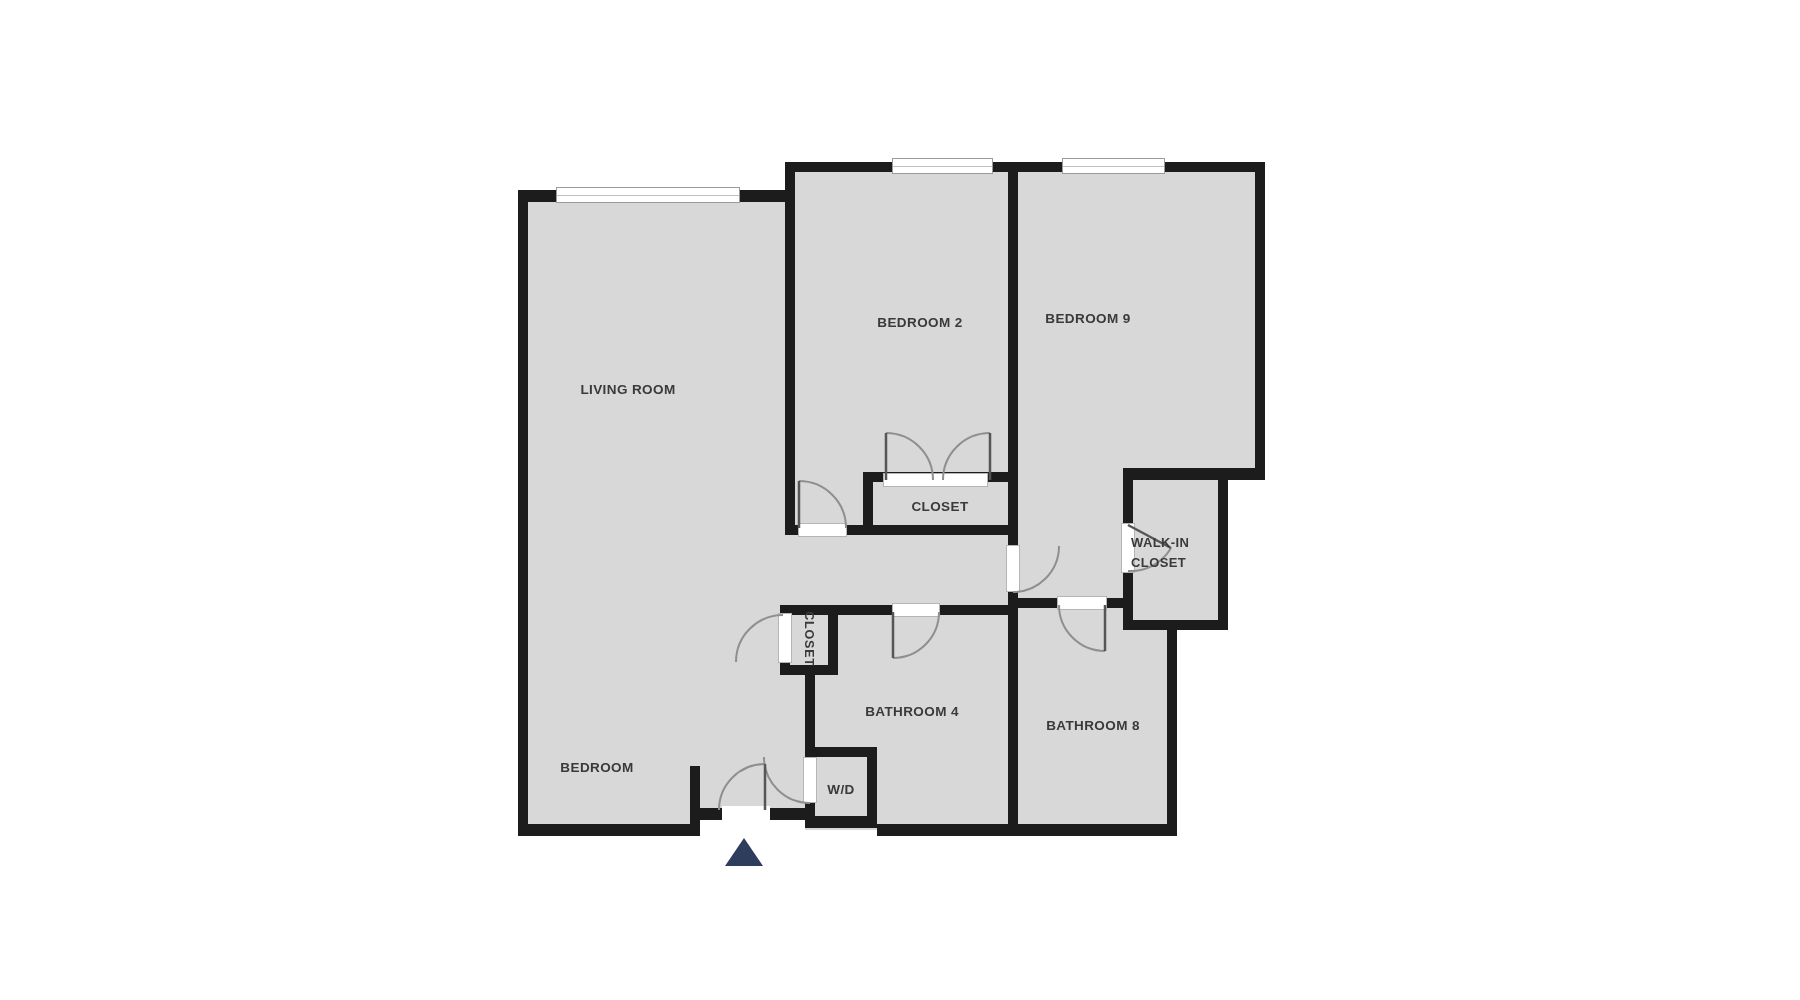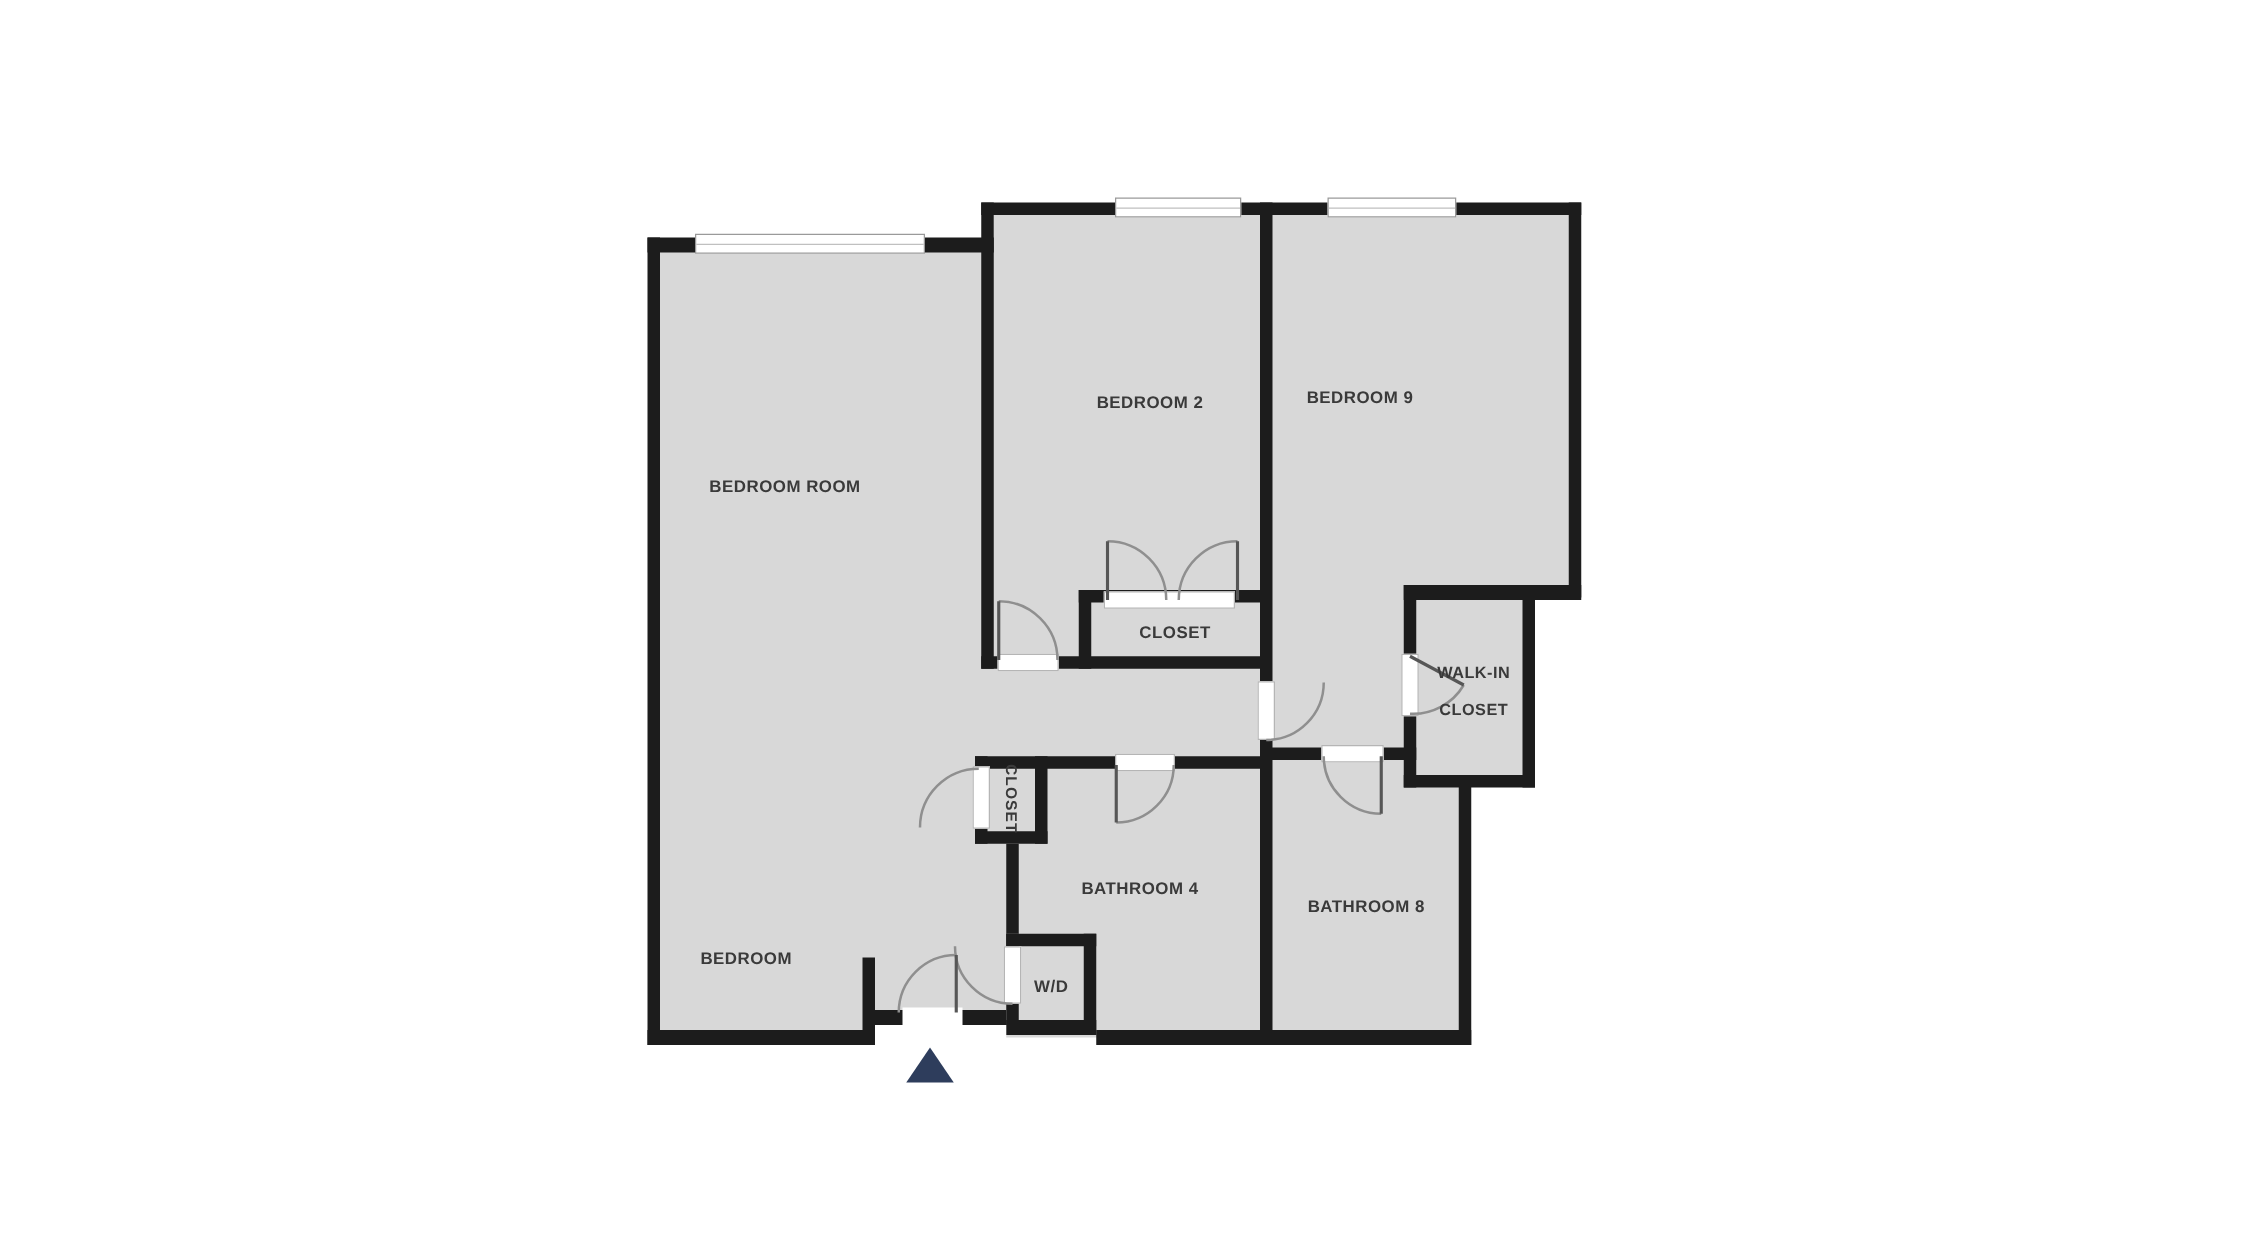--- a/index.html
+++ b/index.html
@@ -12,21 +12,21 @@
          font-family:"Liberation Sans", sans-serif;}
   .plan{position:absolute;inset:0;}
   .floor{position:absolute;background:var(--floor);}
   .wall{position:absolute;background:var(--wall);}
   .opening{position:absolute;background:#ffffff;border:1px solid var(--opening);box-sizing:border-box;}
   .whiteout{position:absolute;background:#ffffff;}
   .window{position:absolute;background:#ffffff;border:1px solid var(--window);box-sizing:border-box;}
   .window::after{content:"";position:absolute;left:0;right:0;top:50%;height:1px;background:#c0c0c0;}
   .lbl{position:absolute;transform:translate(-50%,-50%);font-size:13.5px;font-weight:bold;
        letter-spacing:.4px;color:var(--label);white-space:nowrap;}
-  .lbl.multi{white-space:normal;width:96px;text-align:center;line-height:30px;}
+  .lbl.multi{white-space:normal;width:96px;text-align:left;line-height:20px;}
   .lbl.vert{transform:translate(-50%,-50%) rotate(90deg);font-size:12.5px;letter-spacing:.8px;}
   .lbl.small{font-size:13px;}
   svg.arcs{position:absolute;left:0;top:0;pointer-events:none;}
   .entry-arrow{position:absolute;width:0;height:0;
        border-left:19px solid transparent;border-right:19px solid transparent;
        border-bottom:28px solid var(--arrow);}
 </style>
 </head>
 <body>
 
@@ -97,21 +97,21 @@
         <path d="M719,810 A46,46 0 0 1 765,764" fill="none" stroke="#8f8f8f" stroke-width="2"></path>
         <path d="M799,528 L799,481" fill="none" stroke="#565656" stroke-width="2.5"></path>
         <path d="M886,480 L886,433" fill="none" stroke="#565656" stroke-width="2.5"></path>
         <path d="M990,480 L990,433" fill="none" stroke="#565656" stroke-width="2.5"></path>
         <path d="M893,612 L893,658" fill="none" stroke="#565656" stroke-width="2.5"></path>
         <path d="M1105,605 L1105,651" fill="none" stroke="#565656" stroke-width="2.5"></path>
         <path d="M765,810 L765,764" fill="none" stroke="#565656" stroke-width="2.5"></path>
         <path d="M1128,525 L1171,548" fill="none" stroke="#565656" stroke-width="2.5"></path>
       </svg>
 
-    <div class="lbl" style="left:628px;top:389px">BEDROOM ROOM</div>
+    <div class="lbl" style="left:628px;top:389px">LIVING ROOM</div>
     <div class="lbl" style="left:597px;top:767px">BEDROOM</div>
     <div class="lbl" style="left:920px;top:322px">BEDROOM 2</div>
     <div class="lbl" style="left:1088px;top:318px">BEDROOM 9</div>
     <div class="lbl" style="left:940px;top:506px">CLOSET</div>
     <div class="lbl multi small" style="left:1179px;top:553px">WALK-IN CLOSET</div>
     <div class="lbl vert" style="left:809px;top:639px">CLOSET</div>
     <div class="lbl" style="left:912px;top:711px">BATHROOM 4</div>
     <div class="lbl" style="left:1093px;top:725px">BATHROOM 8</div>
     <div class="lbl" style="left:841px;top:789px">W/D</div>
 

